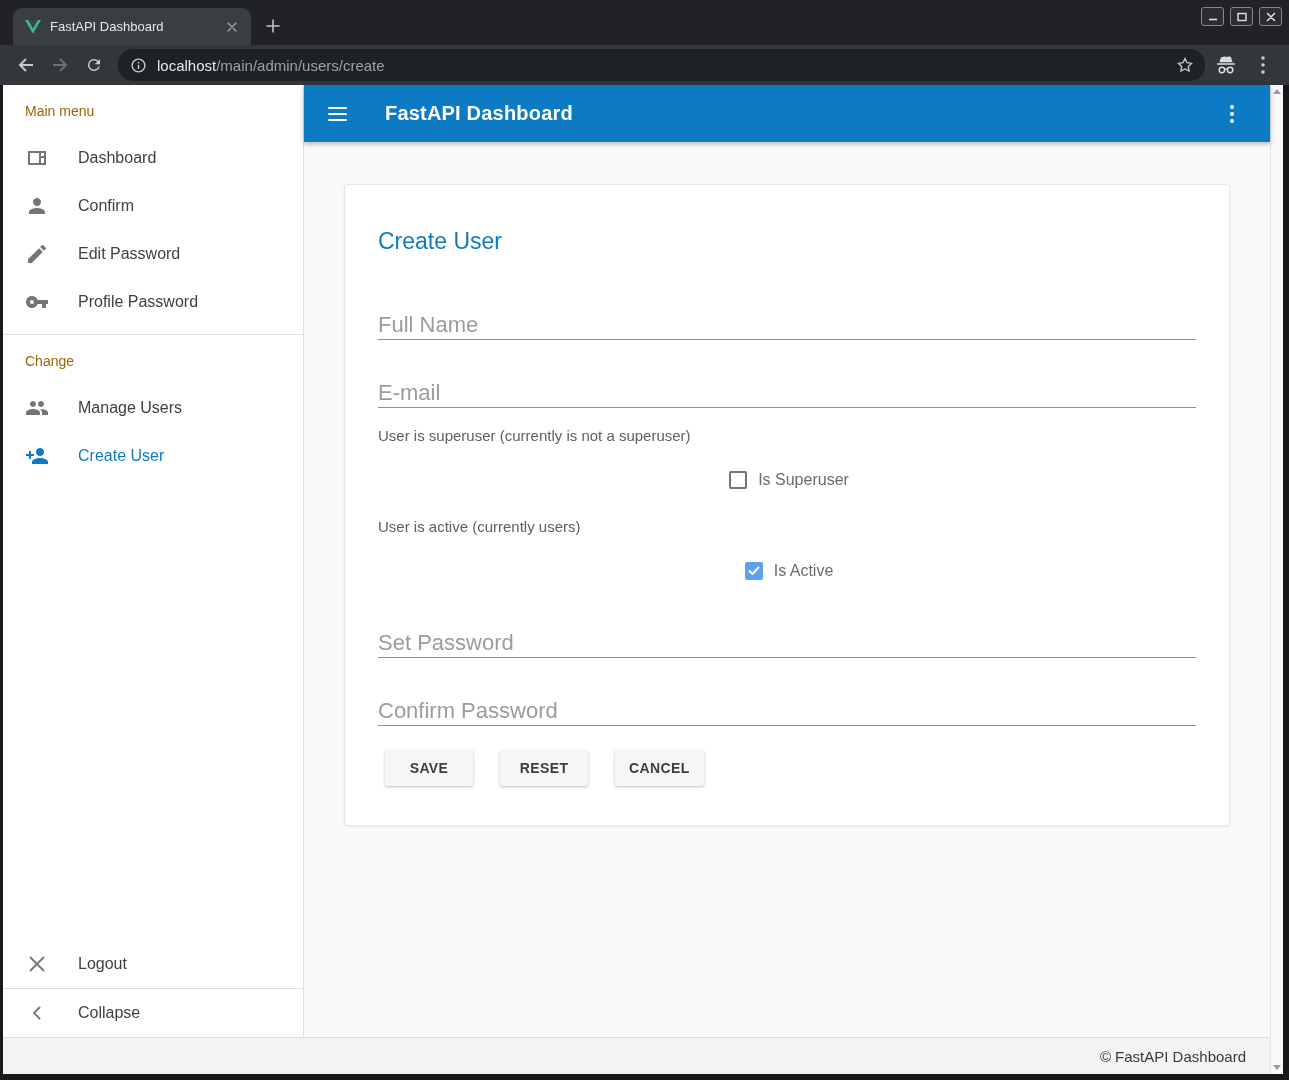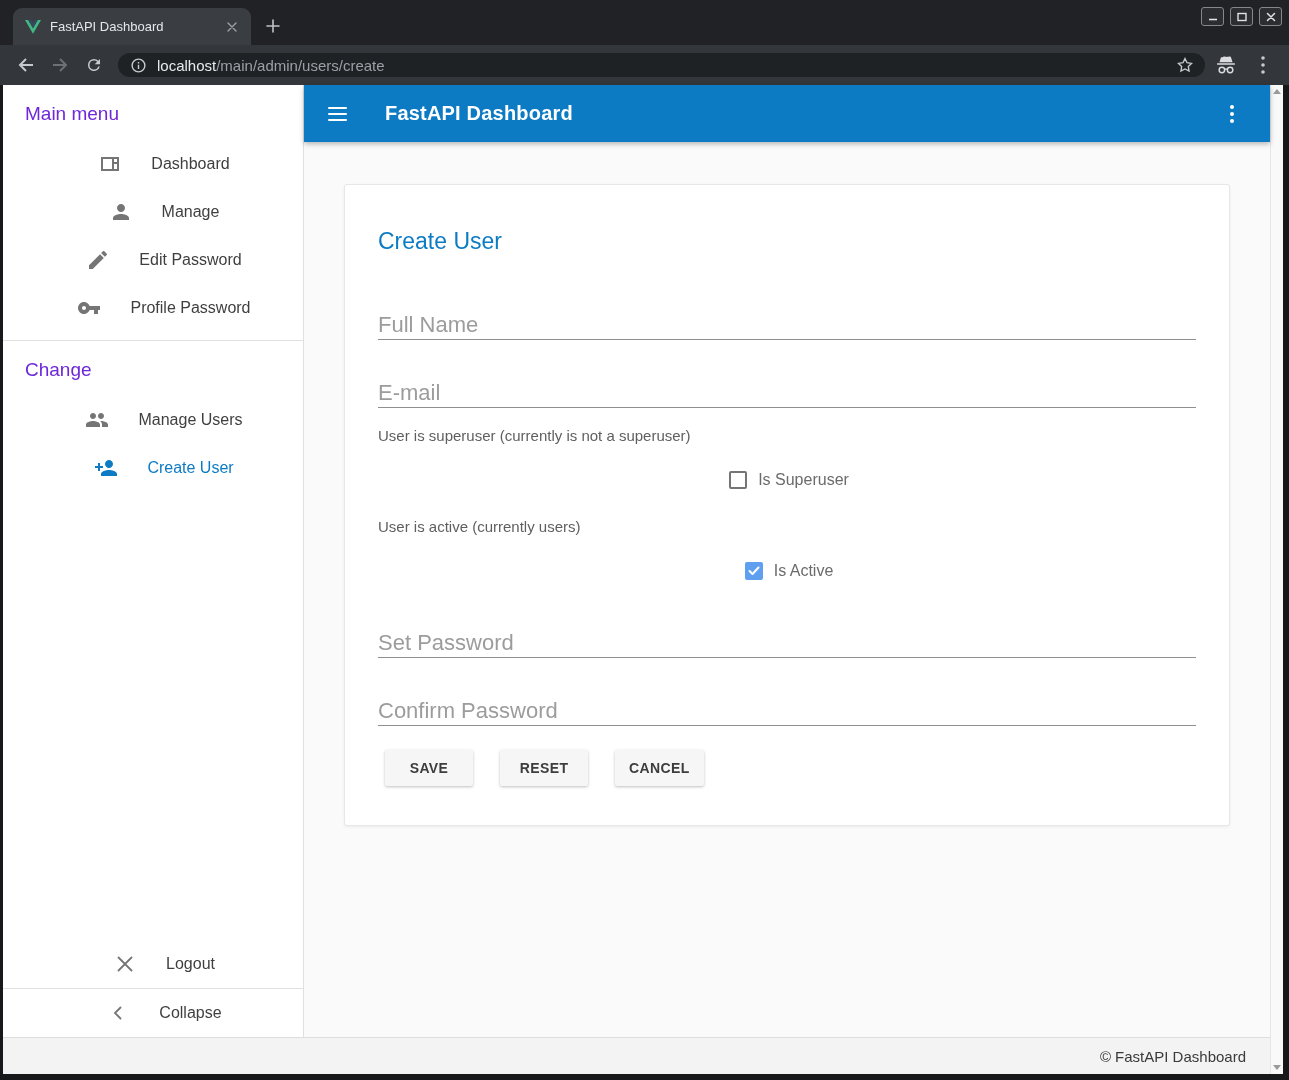--- a/index.html
+++ b/index.html
@@ -15,38 +15,38 @@
   .tab-title { color:#e5e7ea; font-size:13px; margin-left:9px; flex:1; white-space:nowrap; overflow:hidden; }
   .tab-close { width:18px; height:18px; display:flex; align-items:center; justify-content:center; border-radius:50%; }
   .newtab-btn { width:28px; height:28px; margin:0 0 5px 8px; display:flex; align-items:center; justify-content:center; border-radius:50%; }
   .win-controls { position:absolute; top:7px; right:7px; display:flex; gap:6px; }
   .win-btn { width:23px; height:19px; border:1px solid #85878a; border-radius:3px; background:#2b2d30;
              display:flex; align-items:center; justify-content:center; }
 
   
   .toolbar { height:40px; background:#33363a; display:flex; align-items:center; padding:0 10px 0 12px; flex:0 0 auto; }
   .nav-btn { width:28px; height:28px; display:flex; align-items:center; justify-content:center; margin-right:6px; border-radius:50%; flex:0 0 auto; }
-  .omnibox { flex:1; height:24px; background:#1f2225; border-radius:15px; display:flex; align-items:center;
+  .omnibox { flex:1; height:32px; background:#1f2225; border-radius:15px; display:flex; align-items:center;
              padding:0 8px 0 12px; margin:0 10px 0 4px; min-width:0; }
   .omni-url { flex:1; font-size:15px; white-space:nowrap; overflow:hidden; margin-left:10px; }
   .url-host { color:#e8eaed; }
   .url-path { color:#9aa0a6; }
   .omni-star { width:24px; height:24px; display:flex; align-items:center; justify-content:center; flex:0 0 auto; }
   .tb-right { display:flex; align-items:center; gap:14px; padding-right:4px; }
 
   
   .page-frame { flex:1; padding:0 6px 6px 3px; display:flex; min-height:0; }
   .page { flex:1; display:flex; background:#fafafa; min-width:0; }
   .content-col { flex:1; display:flex; flex-direction:column; min-width:0; }
   .main-row { flex:1; display:flex; min-height:0; }
 
   
   .sidebar { width:301px; background:#ffffff; border-right:1px solid #e0e0e0; display:flex; flex-direction:column; flex:0 0 auto; }
-  .side-section { font-size:19px; color:#6d28d9; padding:18px 12px 2px 22px; }
-  .side-item { height:48px; display:flex; align-items:center; padding-left:22px; cursor:pointer;justify-content:center; }
+  .side-section { font-size:14px; color:#a16207; padding:18px 12px 2px 22px; }
+  .side-item { height:48px; display:flex; align-items:center; padding-left:22px; cursor:pointer; }
   .side-item .icn { width:24px; height:24px; flex:0 0 auto; }
   .side-item .lbl { margin-left:29px; font-size:16px; color:#3f3f3f; }
   .side-item.active .lbl { color:#0d7bc4; }
   .side-divider { height:1px; background:#e0e0e0; margin-top:8px; }
   .side-divider.tight { margin-top:0; }
   .side-bottom { margin-top:auto; }
   .first-item { margin-top:13px; }
 
   
   .main { flex:1; display:flex; flex-direction:column; min-width:0; background:#fafafa; }
@@ -209,21 +209,21 @@
                   </svg>
               </span>
               <span class="lbl">Dashboard</span>
             </div>
             <div class="side-item">
               <span class="icn">
                 <svg width="24" height="24" viewBox="0 0 24 24" class="icon-gray">
                     <path d="M12 12c2.21 0 4-1.79 4-4s-1.79-4-4-4-4 1.79-4 4 1.79 4 4 4zm0 2c-2.67 0-8 1.34-8 4v2h16v-2c0-2.66-5.33-4-8-4z"></path>
                   </svg>
               </span>
-              <span class="lbl">Manage</span>
+              <span class="lbl">Confirm</span>
             </div>
             <div class="side-item">
               <span class="icn">
                 <svg width="24" height="24" viewBox="0 0 24 24" class="icon-gray">
                     <path d="M3 17.25V21h3.75L17.81 9.94l-3.75-3.75L3 17.25zM20.71 7.04c.39-.39.39-1.02 0-1.41l-2.34-2.34c-.39-.39-1.02-.39-1.41 0l-1.83 1.83 3.75 3.75 1.83-1.83z"></path>
                   </svg>
               </span>
               <span class="lbl">Edit Password</span>
             </div>
             <div class="side-item">

